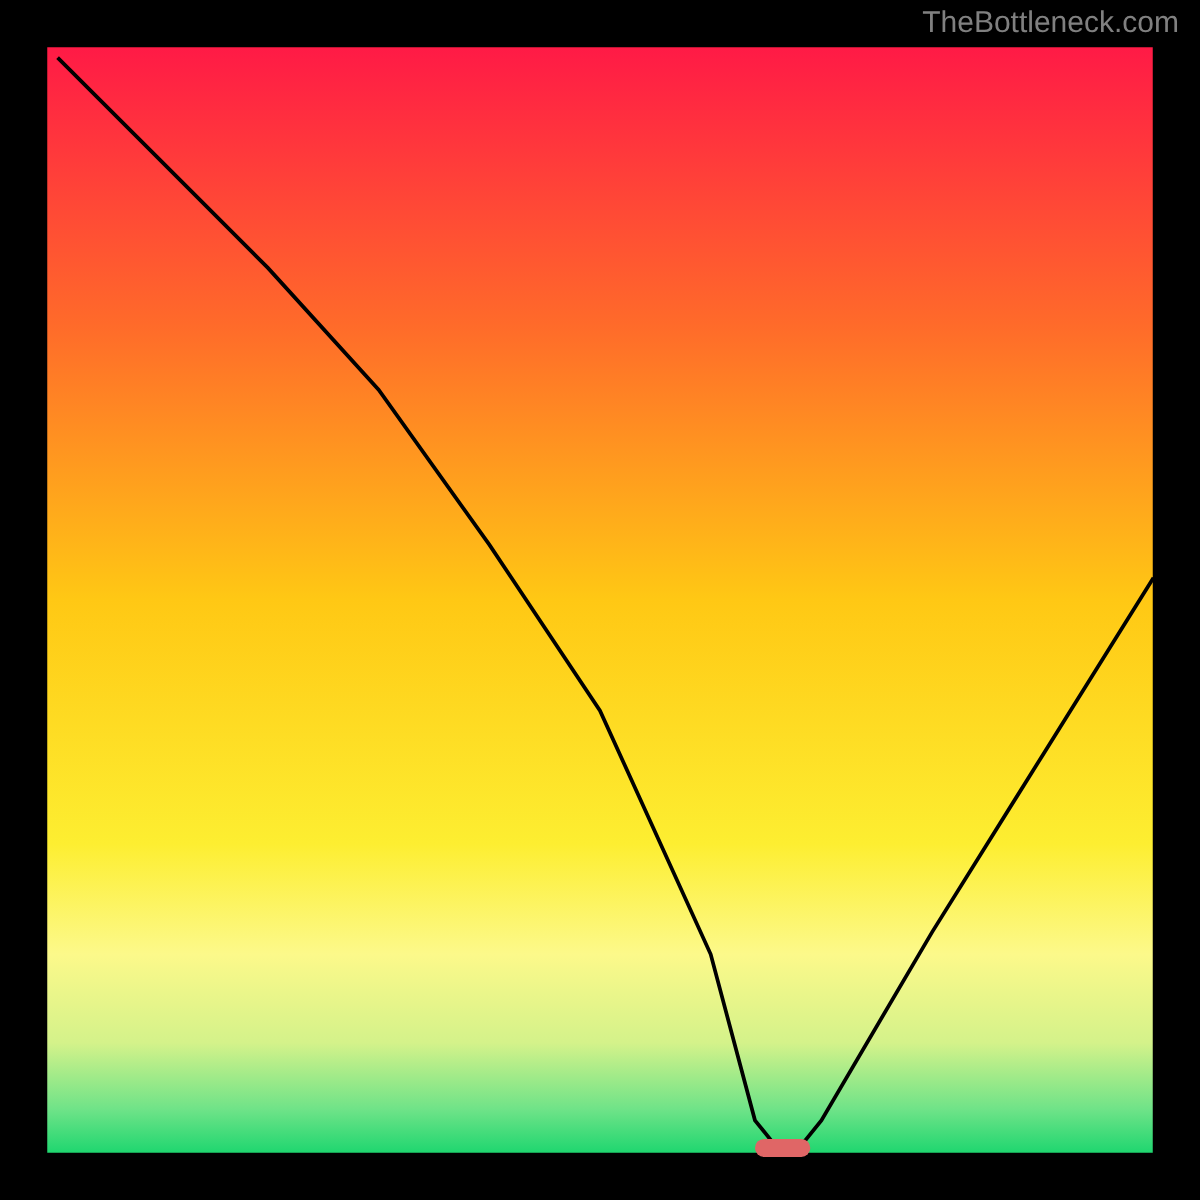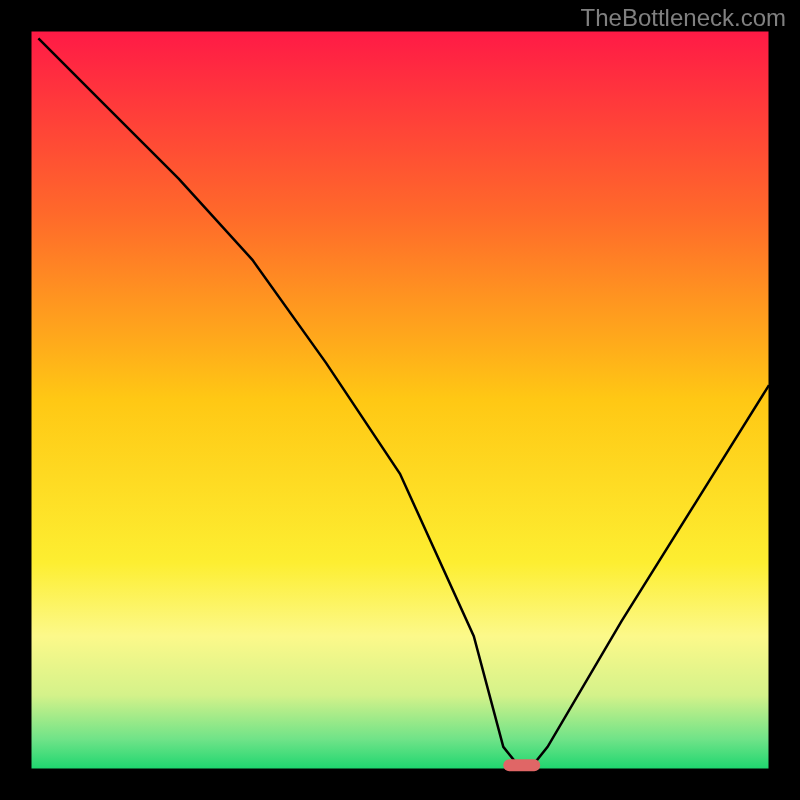--- a/index.html
+++ b/index.html
@@ -10,21 +10,21 @@
   .container {
     width: 800px;
     height: 800px;
     position: relative;
   }
   .watermark {
     position: absolute;
     top: 4px;
     right: 14px;
     font-family: Arial, Helvetica, sans-serif;
-    font-size: 24px;
+    font-size: 20px;
     color: #808080;
     font-weight: normal;
   }
   svg {
     display: block;
   }
 </style>
 </head>
 <body>
 

